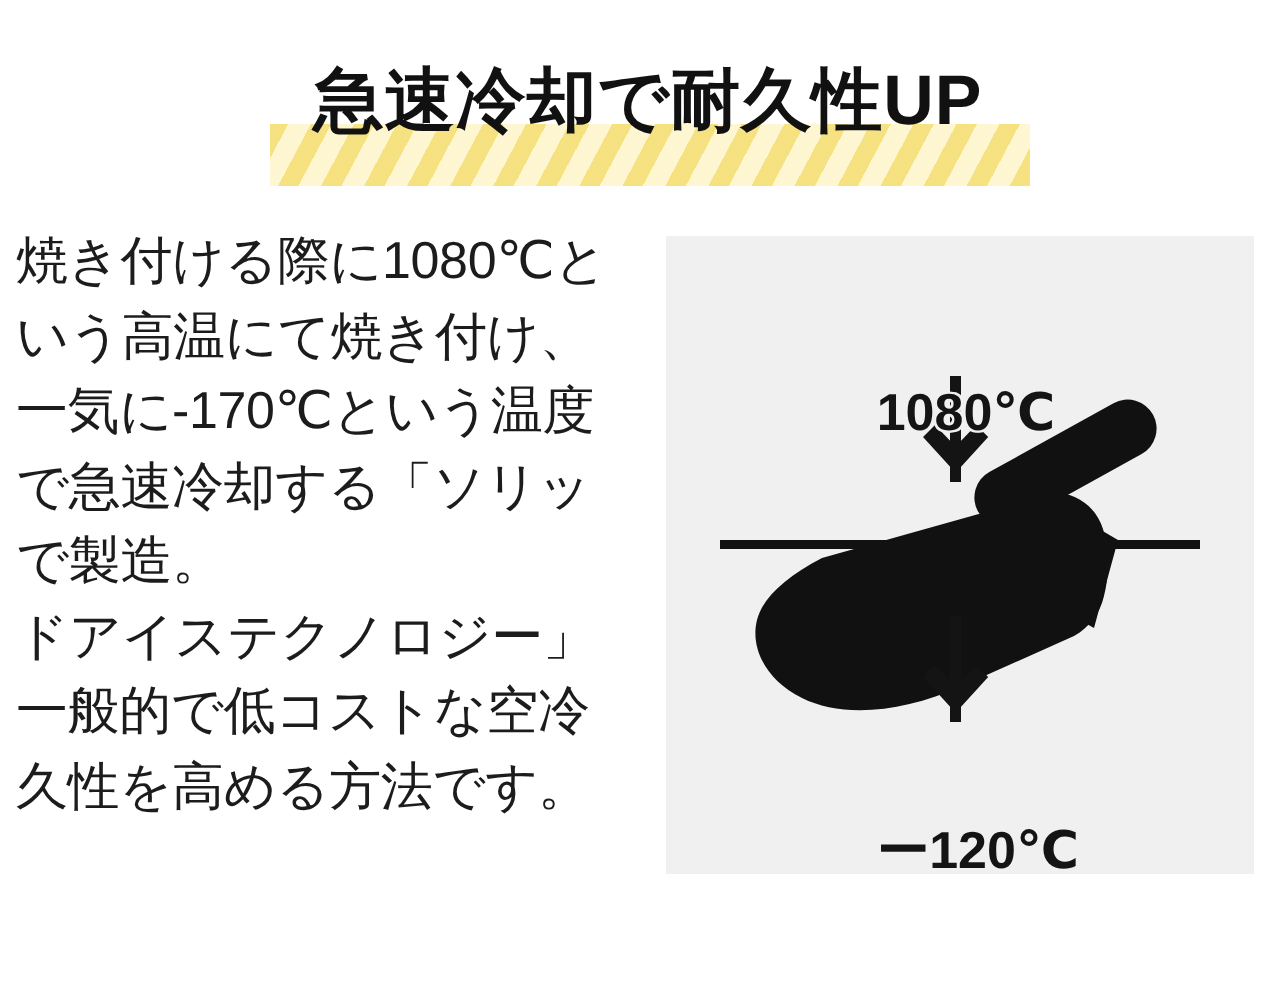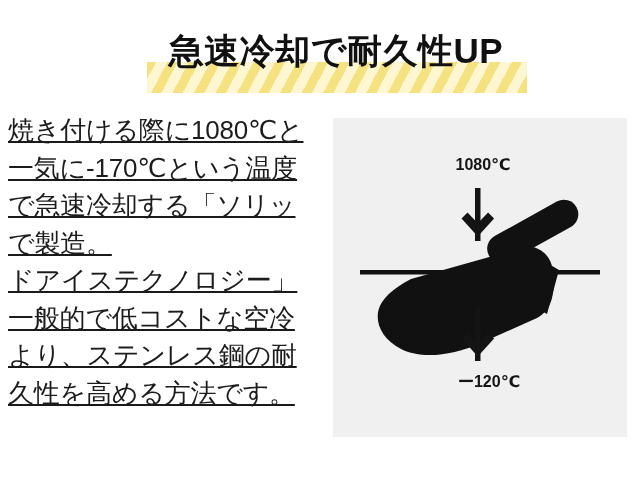--- a/index.html
+++ b/index.html
@@ -12,21 +12,21 @@
     height: 492px;
     overflow: hidden;
     font-family: "Liberation Sans", "DejaVu Sans", sans-serif;
     color: #1a1a1a;
     position: relative;
   }
 
   
   .title-wrap {
     position: absolute;
-    left: 16px;
+    left: 4px;
     top: 26px;
     width: 612px;
     height: 74px;
   }
   .title-band {
     position: absolute;
     left: 131px;
     top: 36px;
     width: 380px;
     height: 31px;
@@ -49,21 +49,20 @@
     color: #111111;
     white-space: nowrap;
   }
 
   
   .body-copy {
     position: absolute;
     left: 8px;
     top: 112px;
     width: 318px;
-    text-decoration: underline;
   }
   .body-line {
     font-size: 26px;
     line-height: 37.5px;
     color: #1c1c1c;
     white-space: nowrap;
     letter-spacing: -0.2px;
   }
 
   
@@ -76,29 +75,30 @@
     background: #f0f0f0;
     overflow: hidden;
   }
   .panel-inner {
     position: absolute;
     inset: 0;
   }
 
   .temp-label {
     position: absolute;
-    font-size: 16px;
+    font-size: 26px;
     font-weight: bold;
     color: #141414;
     white-space: nowrap;
     text-shadow:
        1px 0 0 #f0f0f0, -1px 0 0 #f0f0f0,
        0 1px 0 #f0f0f0, 0 -1px 0 #f0f0f0,
        1px 1px 0 #f0f0f0, -1px -1px 0 #f0f0f0,
        1px -1px 0 #f0f0f0, -1px 1px 0 #f0f0f0;
+    margin-top: 36px;
   }
   .temp-hot   { left: 0; right: 0; top: 37px;  text-align: center; padding-left: 6px; }
   .temp-cold  { left: 0; right: 0; top: 254px; text-align: center; padding-left: 18px; }
 
   .diagram-svg {
     position: absolute;
     left: 0;
     top: 0;
     width: 294px;
     height: 319px;
@@ -107,26 +107,26 @@
 </head>
 <body>
 
 <div class="title-wrap">
   <div class="title-band"></div>
   <div class="title-text">急速冷却で耐久性UP</div>
 </div>
 
 <div class="body-copy">
   <div class="body-line">焼き付ける際に1080℃と</div>
+  <div class="body-line">いう高温にて焼き付け、</div>
   <div class="body-line">一気に-170℃という温度</div>
   <div class="body-line">で急速冷却する「ソリッ</div>
   <div class="body-line">で製造。</div>
   <div class="body-line">ドアイステクノロジー」</div>
   <div class="body-line">一般的で低コストな空冷</div>
-  <div class="body-line">より、ステンレス鋼の耐</div>
   <div class="body-line">久性を高める方法です。</div>
 </div>
 
 <div class="panel">
   <div class="panel-inner">
 
     <svg class="diagram-svg" viewBox="0 0 294 319">
 
       <g>
         <rect x="142" y="70" width="5.5" height="53" fill="#141414"></rect>

